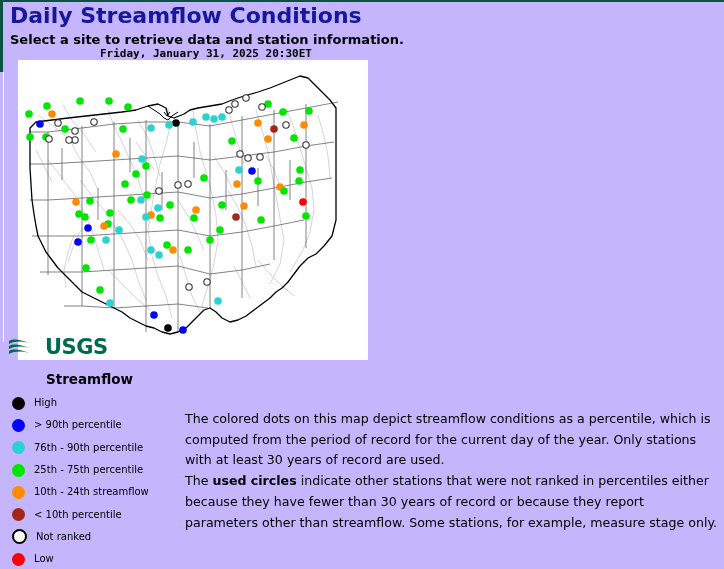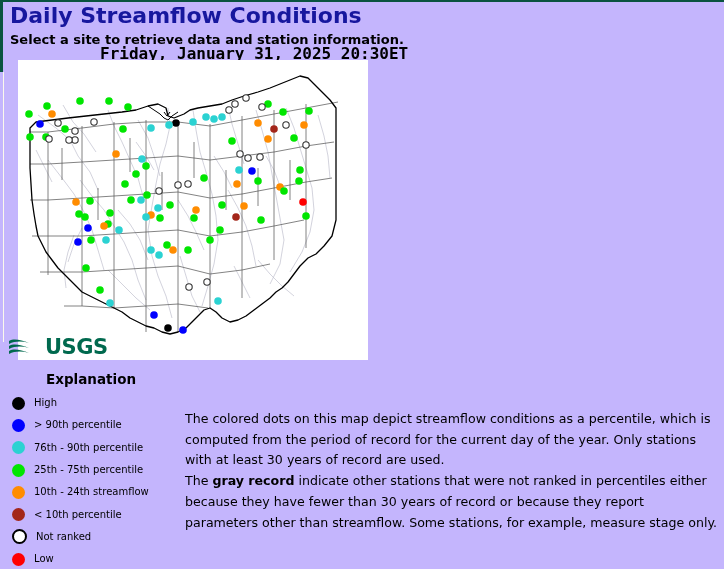--- a/index.html
+++ b/index.html
@@ -53,21 +53,21 @@
     font-size: 13px;
     line-height: 17px;
     font-weight: bold;
     color: #000000;
     white-space: nowrap;
   }
   .datestamp {
     position: absolute;
     left: 64px; top: 47px;
     font-family: "DejaVu Sans Mono", "Liberation Mono", monospace;
-    font-size: 16px;
+    font-size: 11px;
     line-height: 13px;
     font-weight: bold;
     color: #000000;
     white-space: nowrap;
     padding-left: 36px;
   }
 
   
   #map-area {
     position: absolute;
@@ -347,21 +347,21 @@
 
   <div id="usgs-logo">
     <svg class="wave" width="22" height="20" viewBox="0 0 22 20" xmlns="http://www.w3.org/2000/svg">
       <path d="M1,4 C6,1 13,3 21,6 C14,4 7,4 1,7 Z" fill="#00694e"></path>
       <path d="M1,9 C6,6 13,8 21,11 C14,9 7,9 1,12 Z" fill="#00694e"></path>
       <path d="M1,14 C6,11 13,13 21,16 C14,14 7,14 1,17 Z" fill="#00694e"></path>
     </svg>
     <span class="wordmark">USGS</span>
   </div>
 
-  <div id="explanation-title">Explanation</div>
+  <div id="explanation-title">Streamflow</div>
   <div id="legend">
       <div class="legend-row">
         <span class="legend-dot" style="background: rgb(0, 0, 0);"></span>
         <span class="legend-label">High</span>
       </div>
       <div class="legend-row">
         <span class="legend-dot" style="background: rgb(0, 0, 255);"></span>
         <span class="legend-label">&gt; 90th percentile</span>
       </div>
       <div class="legend-row">
@@ -385,16 +385,16 @@
         <span class="legend-label">Not ranked</span>
       </div>
       <div class="legend-row">
         <span class="legend-dot" style="background: rgb(255, 0, 0);"></span>
         <span class="legend-label">Low</span>
       </div>
     </div>
 
   <div id="description">
     <p>The colored dots on this map depict streamflow conditions as a percentile, which is computed from the period of record for the current day of the year. Only stations with at least 30 years of record are used.</p>
-    <p><span>The </span><b>gray record</b><span> indicate other stations that were not ranked in percentiles either because they have fewer than 30 years of record or because they report parameters other than streamflow. Some stations, for example, measure stage only.</span></p>
+    <p><span>The </span><b>used circles</b><span> indicate other stations that were not ranked in percentiles either because they have fewer than 30 years of record or because they report parameters other than streamflow. Some stations, for example, measure stage only.</span></p>
   </div>
 
 </div>
 
 </body></html>

